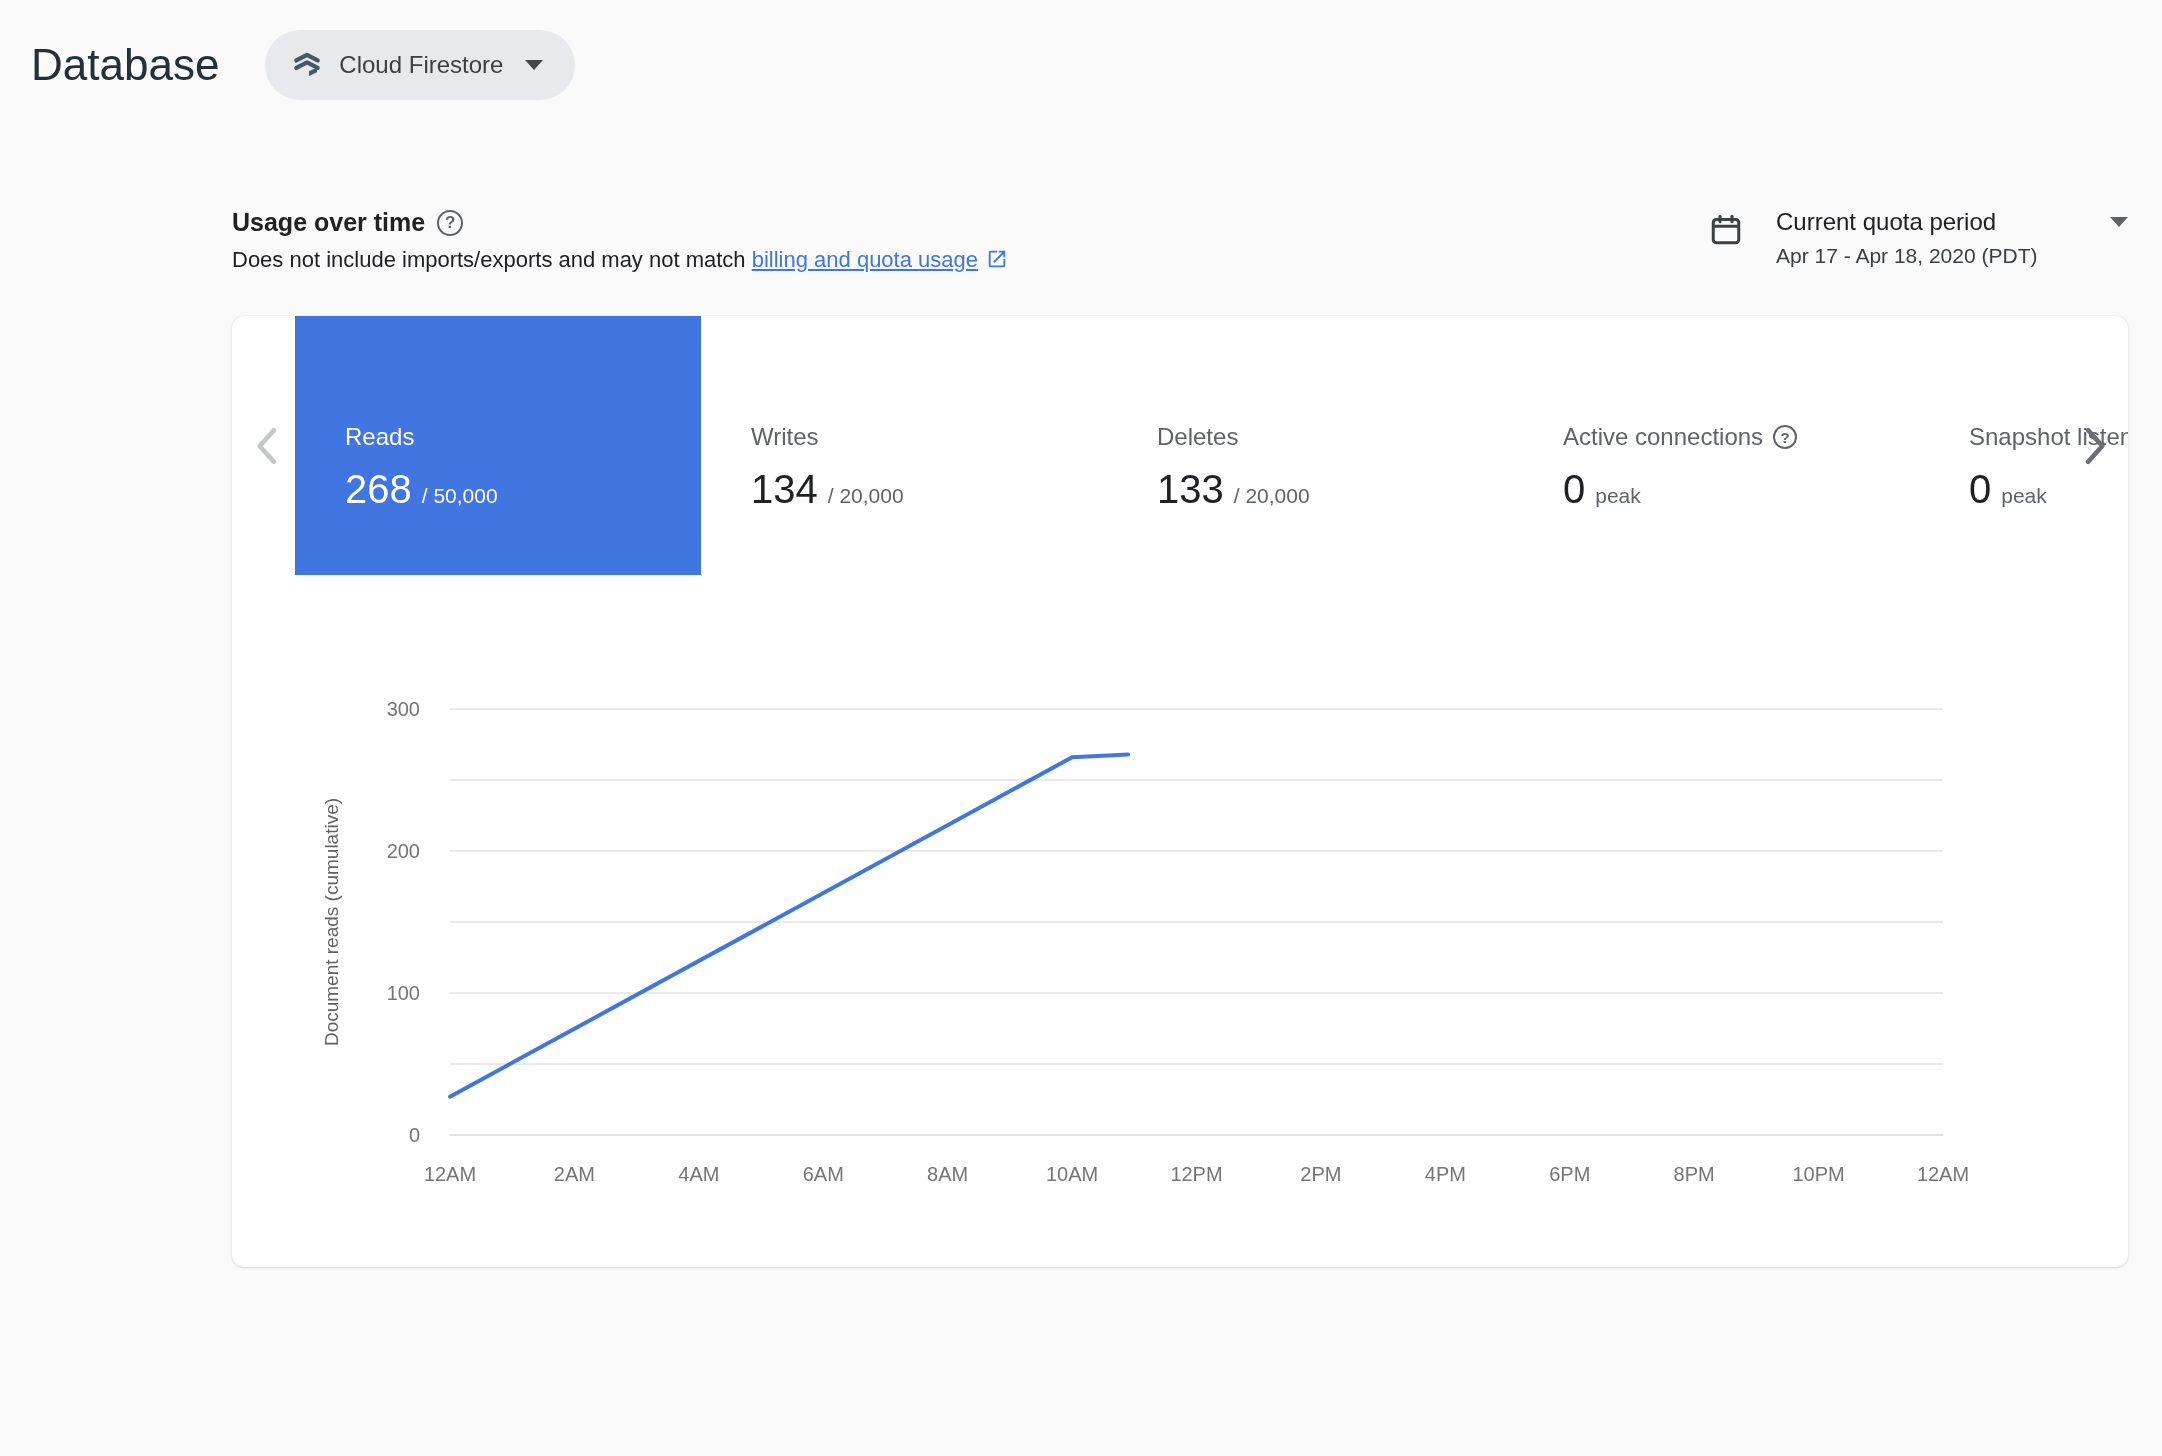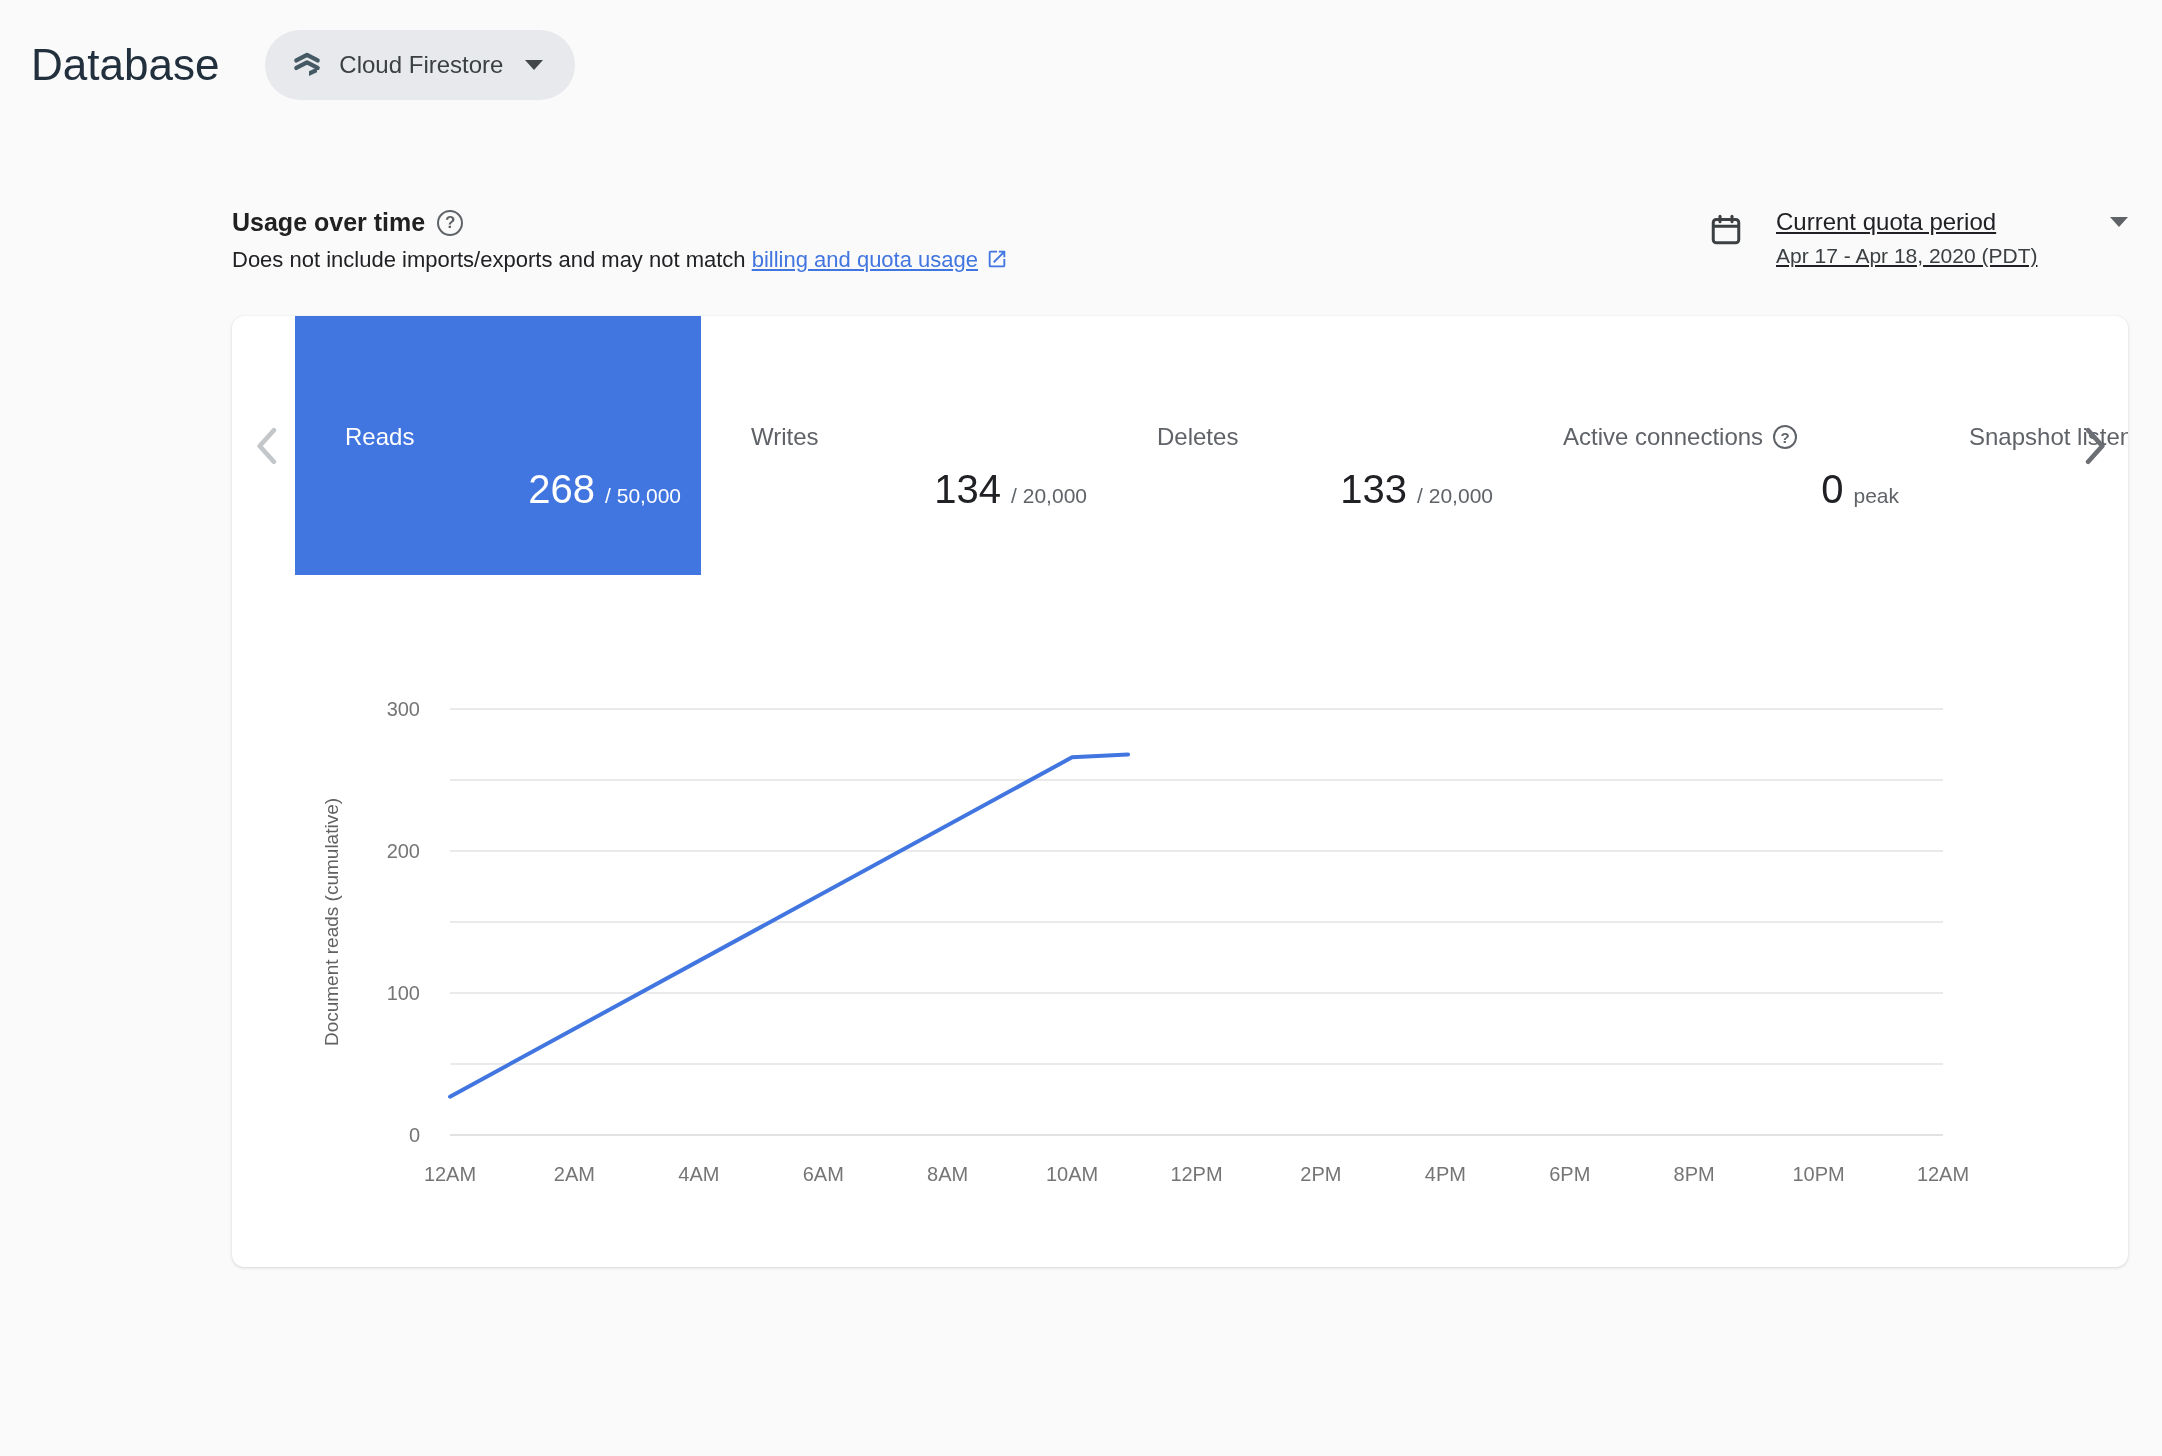--- a/index.html
+++ b/index.html
@@ -48,21 +48,21 @@
   .usage-title { font-size:25px; font-weight:700; color:#212121; }
   .help-circle {
     display:inline-flex; align-items:center; justify-content:center;
     width:26px; height:26px; border:2px solid #5f6368; border-radius:50%;
     color:#5f6368; font-size:17px; font-weight:700; cursor:pointer; background:none;
   }
   .usage-subtitle { margin-top:10px; font-size:22px; color:#202124; }
   .usage-subtitle a { color:#4175DF; text-decoration:underline; cursor:pointer; }
   .ext-icon { display:inline-block; vertical-align:-3px; margin-left:8px; }
 
-  .quota-control { display:flex; align-items:flex-start; gap:32px; cursor:pointer;text-decoration:underline; }
+  .quota-control { display:flex; align-items:flex-start; gap:32px; cursor:pointer; }
   .quota-text { width:352px; }
   .quota-title-row { display:flex; align-items:center; justify-content:space-between; }
   .quota-title { font-size:24px; font-weight:500; color:#202124; }
   .quota-caret {
     width:0; height:0; border-left:9px solid transparent; border-right:9px solid transparent;
     border-top:10px solid #5f6368;
   }
   .quota-range { margin-top:8px; font-size:21px; font-weight:500; color:#3c4043; }
 
   
@@ -74,21 +74,21 @@
   }
   .metric-strip { position:relative; height:259px; }
   .tiles { display:flex; margin-left:63px; height:259px; overflow:hidden; }
   .metric-tile {
     flex:0 0 406px; width:406px; height:259px; padding:44px 20px 0 50px;
     background:transparent; border:none; text-align:left; cursor:pointer; font-family:inherit;
   }
   .metric-tile.selected { background:#4175DF; }
   .tile-label { display:flex; align-items:center; gap:10px; font-size:24px; color:#5f6368; white-space:nowrap; }
   .metric-tile.selected .tile-label { color:#ffffff; }
-  .tile-value-row { display:flex; align-items:baseline; gap:10px; margin-top:16px;justify-content:flex-end; }
+  .tile-value-row { display:flex; align-items:baseline; gap:10px; margin-top:16px; }
   .tile-value { font-size:40px; font-weight:400; color:#202124; }
   .tile-quota { font-size:21px; color:#5f6368; }
   .metric-tile.selected .tile-value, .metric-tile.selected .tile-quota { color:#ffffff; }
 
   .scroll-btn {
     position:absolute; top:104px; width:40px; height:52px;
     display:flex; align-items:center; justify-content:center;
     background:none; border:none; cursor:pointer;
   }
   .scroll-btn.left { left:14px; }

